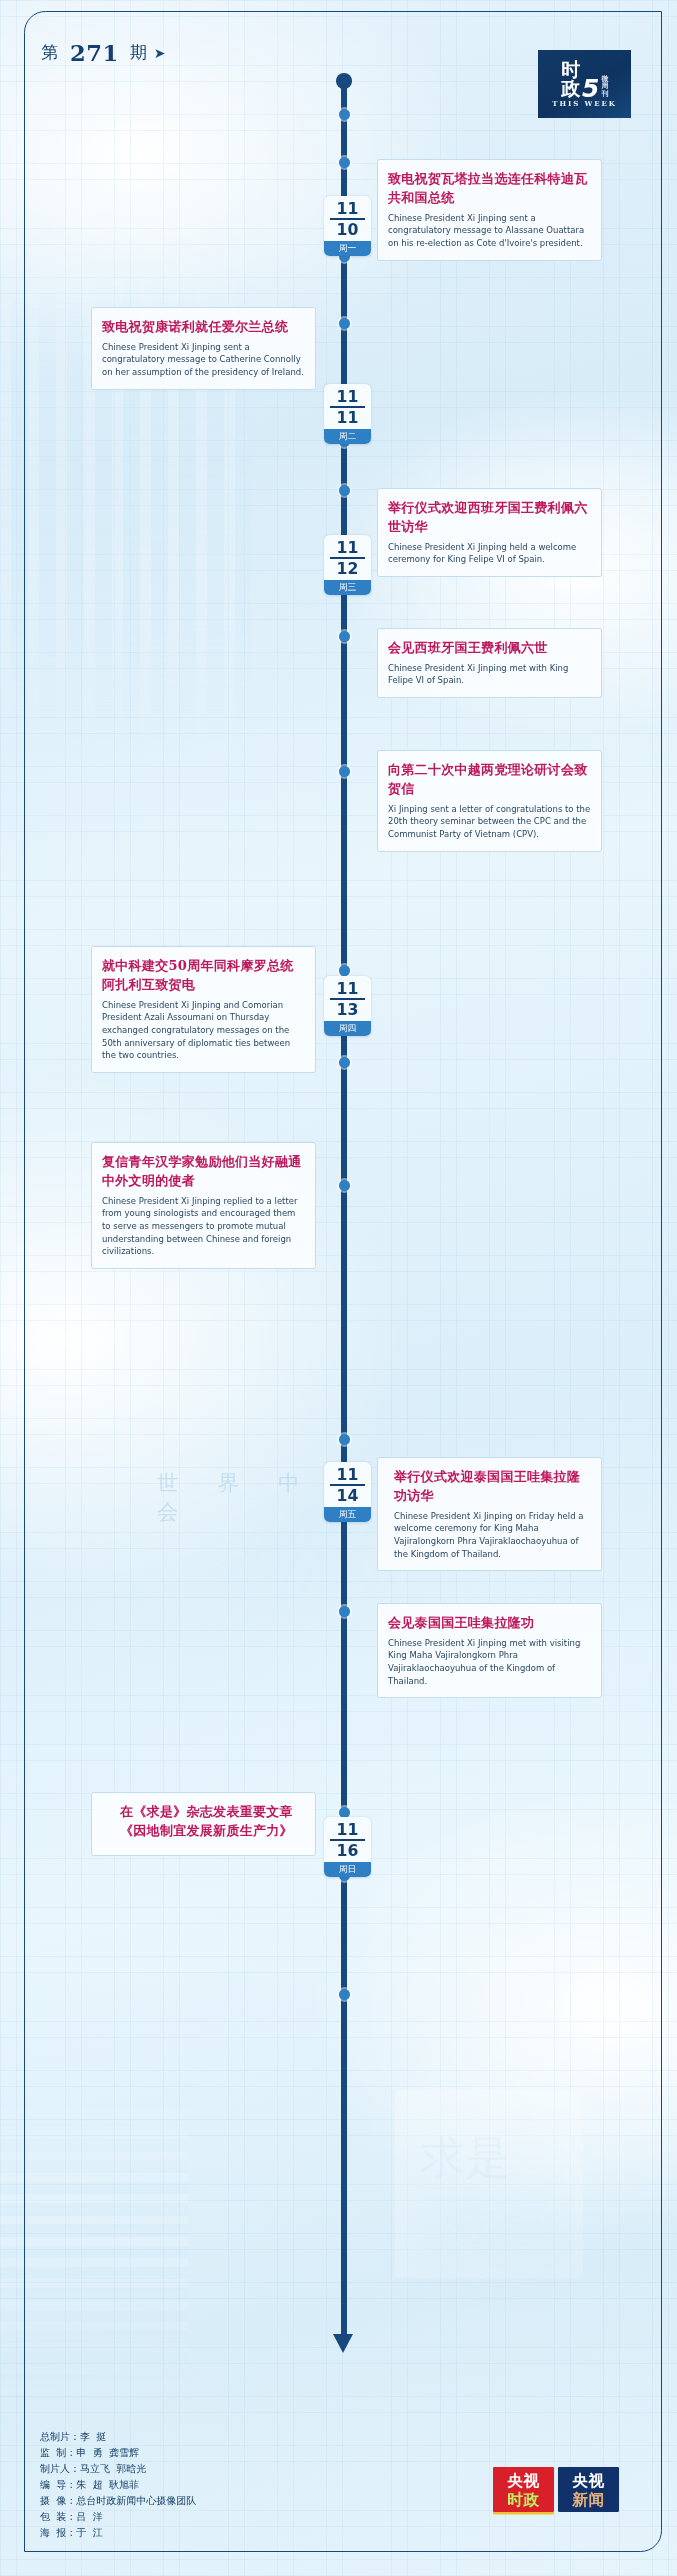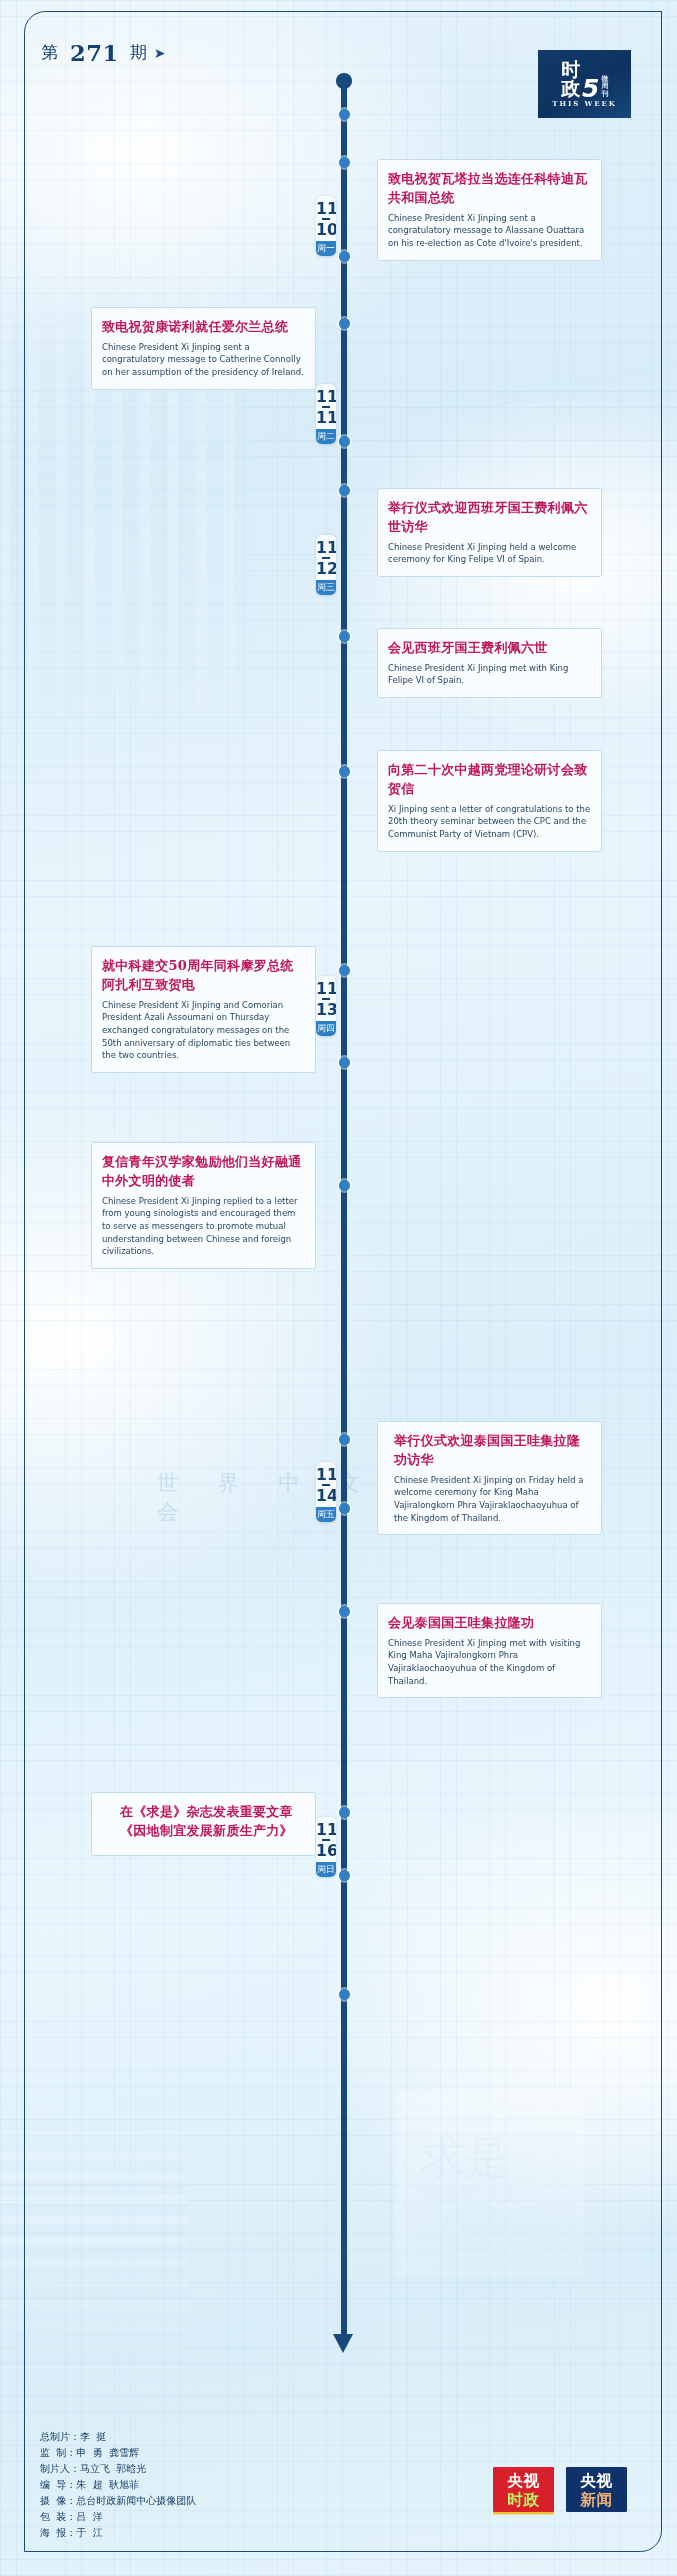--- a/index.html
+++ b/index.html
@@ -179,22 +179,22 @@
     position:absolute;
     width:10.7px;height:10.7px;border-radius:50%;
     background:#2f7fc4;
     left:339px;
     box-shadow:0 0 0 1.9px rgba(255,255,255,.45);
   }
 
   
   .datebadge{
     position:absolute;
-    width:20px;
-    left:316px;
+    width:47px;
+    left:324px;
     background:#f6fbfe;
     border-radius:5.6px;
     box-shadow:0 0.6px 2.5px rgba(30,80,130,.18);
     text-align:center;
     padding:3.8px 0 0;
     overflow:hidden;
   }
   .datebadge .m,.datebadge .d{
     color:#14406f;
     font-family:"DejaVu Sans",sans-serif;
@@ -249,21 +249,21 @@
     left:40px;top:2429px;
     color:#163f68;
     font-family:"DejaVu Sans","Liberation Sans",sans-serif;
     font-size:10px;
     line-height:16px;
     white-space:pre;
   }
   .brands{
     position:absolute;
     left:493px;top:2467px;
-    display:flex;gap:12px;
+    display:flex;gap:4px;
   }
   .brand{
     width:61px;height:45px;
     display:flex;flex-direction:column;align-items:center;justify-content:center;
     font-family:"DejaVu Sans",sans-serif;
     font-weight:bold;
     font-size:15.7px;
     line-height:19px;
     letter-spacing:0.6px;
     border-radius:1.3px;
@@ -397,21 +397,21 @@
         <p>Xi Jinping sent a letter of congratulations to the 20th theory seminar between the CPC and the Communist Party of Vietnam (CPV).</p>
       </div>
       <div class="card left" style="top: 946px;">
         <h3>就中科建交50周年同科摩罗总统阿扎利互致贺电</h3>
         <p>Chinese President Xi Jinping and Comorian President Azali Assoumani on Thursday exchanged congratulatory messages on the 50th anniversary of diplomatic ties between the two countries.</p>
       </div>
       <div class="card left" style="top: 1142px;">
         <h3>复信青年汉学家勉励他们当好融通中外文明的使者</h3>
         <p>Chinese President Xi Jinping replied to a letter from young sinologists and encouraged them to serve as messengers to promote mutual understanding between Chinese and foreign civilizations.</p>
       </div>
-      <div class="card right" style="top: 1421px; padding-left: 16px;">
+      <div class="card right" style="top: 1457px; padding-left: 16px;">
         <h3>举行仪式欢迎泰国国王哇集拉隆功访华</h3>
         <p>Chinese President Xi Jinping on Friday held a welcome ceremony for King Maha Vajiralongkorn Phra Vajiraklaochaoyuhua of the Kingdom of Thailand.</p>
       </div>
       <div class="card right" style="top: 1603px;">
         <h3>会见泰国国王哇集拉隆功</h3>
         <p>Chinese President Xi Jinping met with visiting King Maha Vajiralongkorn Phra Vajiraklaochaoyuhua of the Kingdom of Thailand.</p>
       </div>
       <div class="card left" style="top: 1792px; padding-left: 28px;">
         <h3>在《求是》杂志发表重要文章《因地制宜发展新质生产力》</h3>
       </div>

